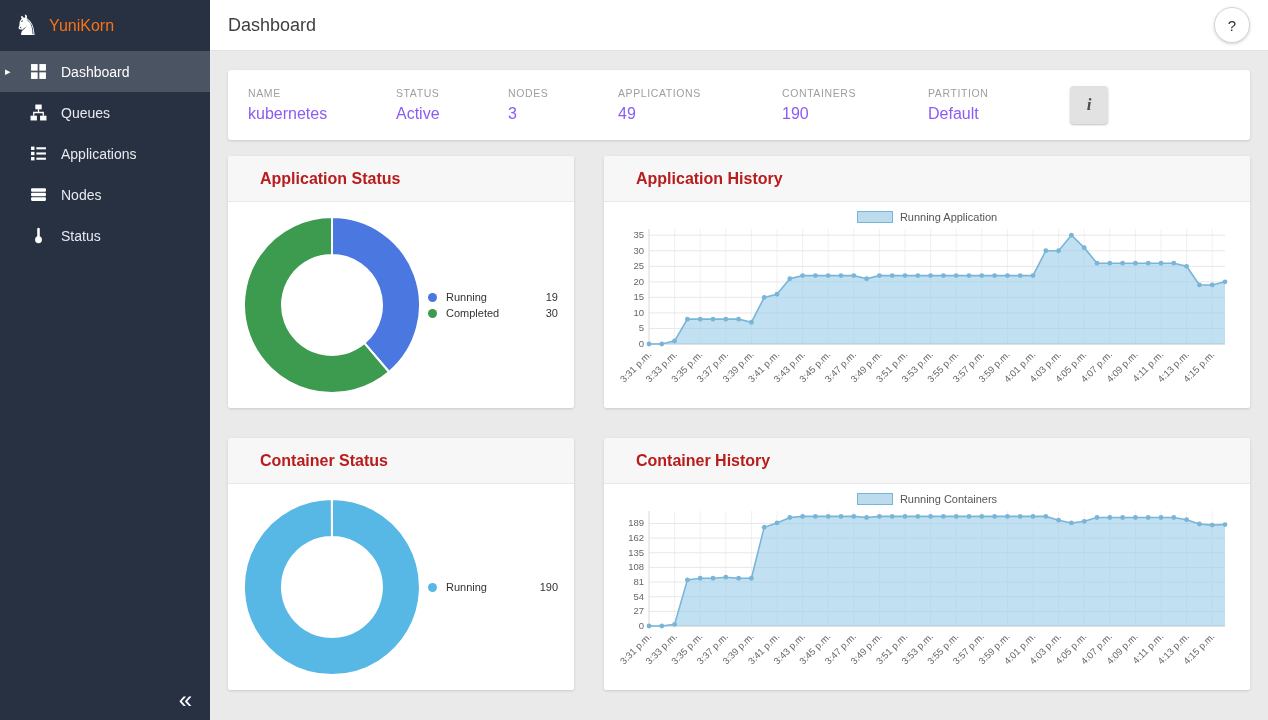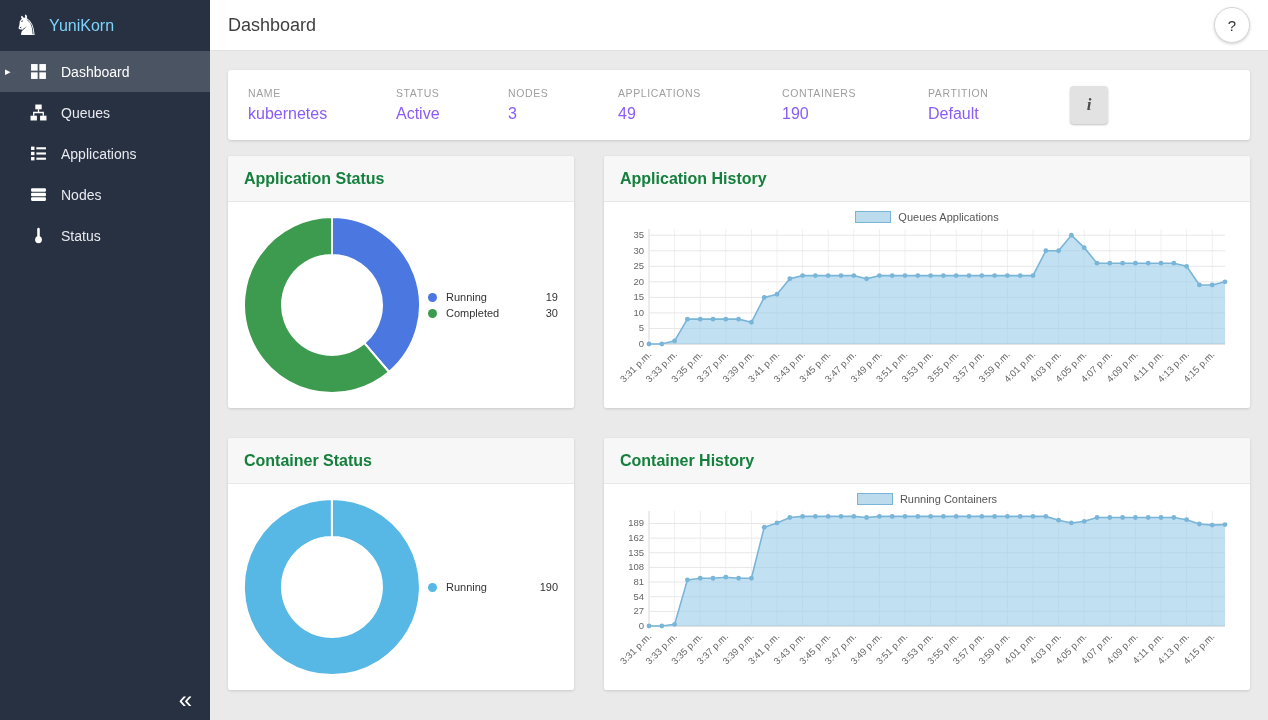--- a/index.html
+++ b/index.html
@@ -14,21 +14,21 @@
   
   .sidebar {
     width:210px; flex:none; background:#273142; color:#fff;
     position:relative; display:flex; flex-direction:column;
   }
   .brand {
     height:51px; display:flex; align-items:center; gap:10px;
     padding:0 0 0 14px; flex:none;
   }
   .logo { font-size:28px; line-height:1; color:#fff; }
-  .brand-name { font-size:16px; color:#7dd3fc; }
+  .brand-name { font-size:16px; color:#f97316; }
   .nav-item {
     height:41px; display:flex; align-items:center; gap:14px;
     padding-left:30px; font-size:14px; color:#e8eaee; cursor:pointer;
     position:relative;
   }
   .nav-item.active { background:#4b5462; color:#fff; }
   .active-arrow {
     position:absolute; left:5px; font-size:11px; color:#fff;
   }
   .nav-icon { width:17px; height:17px; display:inline-flex; flex:none; }
@@ -84,21 +84,21 @@
     grid-auto-rows:252px; gap:30px;
   }
   .card {
     background:#fff; border-radius:3px; box-shadow:0 1px 3px rgba(0,0,0,.14);
     display:flex; flex-direction:column; overflow:hidden;
   }
   .card-header {
     height:46px; flex:none; background:#f7f7f7; border-bottom:1px solid #e8e8e8;
     display:flex; align-items:center; padding:0 16px;
   }
-  .card-title { font-size:16px; font-weight:600; color:#15803d; margin:0; }
+  .card-title { font-size:16px; font-weight:600; color:#b91c1c; margin:16px; }
   .card-body { flex:1; position:relative; background:#fff; }
 
   
   .donut-body svg { position:absolute; left:9px; top:50%; transform:translateY(-50%); }
   .donut-legend {
     position:absolute; left:200px; right:16px; top:50%; transform:translateY(-50%);
     display:flex; flex-direction:column; gap:4px;
   }
   .legend-row { display:flex; align-items:center; font-size:11px; color:#333; cursor:pointer; }
   .legend-dot { width:9px; height:9px; border-radius:50%; margin-right:9px; flex:none; background:#999; }
@@ -246,21 +246,21 @@
           </div>
         </section>
 
         <section class="card">
           <header class="card-header">
             <h2 class="card-title">Application History</h2>
           </header>
           <div class="card-body line-body">
             <div class="line-legend">
               <span class="line-swatch" style="background: rgb(188, 220, 238); border-color: rgb(121, 181, 216);"></span>
-              <span>Queues Applications</span>
+              <span>Running Application</span>
             </div>
             <svg width="624" height="176">
                 <line x1="34" y1="5" x2="34" y2="120" stroke="#f0f0f0"></line>
                 <text transform="translate(37,131) rotate(-45)" text-anchor="end" font-size="9.5" fill="#666">3:31 p.m.</text>
                 <line x1="59.6" y1="5" x2="59.6" y2="120" stroke="#f0f0f0"></line>
                 <text transform="translate(62.6,131) rotate(-45)" text-anchor="end" font-size="9.5" fill="#666">3:33 p.m.</text>
                 <line x1="85.2" y1="5" x2="85.2" y2="120" stroke="#f0f0f0"></line>
                 <text transform="translate(88.2,131) rotate(-45)" text-anchor="end" font-size="9.5" fill="#666">3:35 p.m.</text>
                 <line x1="110.8" y1="5" x2="110.8" y2="120" stroke="#f0f0f0"></line>
                 <text transform="translate(113.8,131) rotate(-45)" text-anchor="end" font-size="9.5" fill="#666">3:37 p.m.</text>

